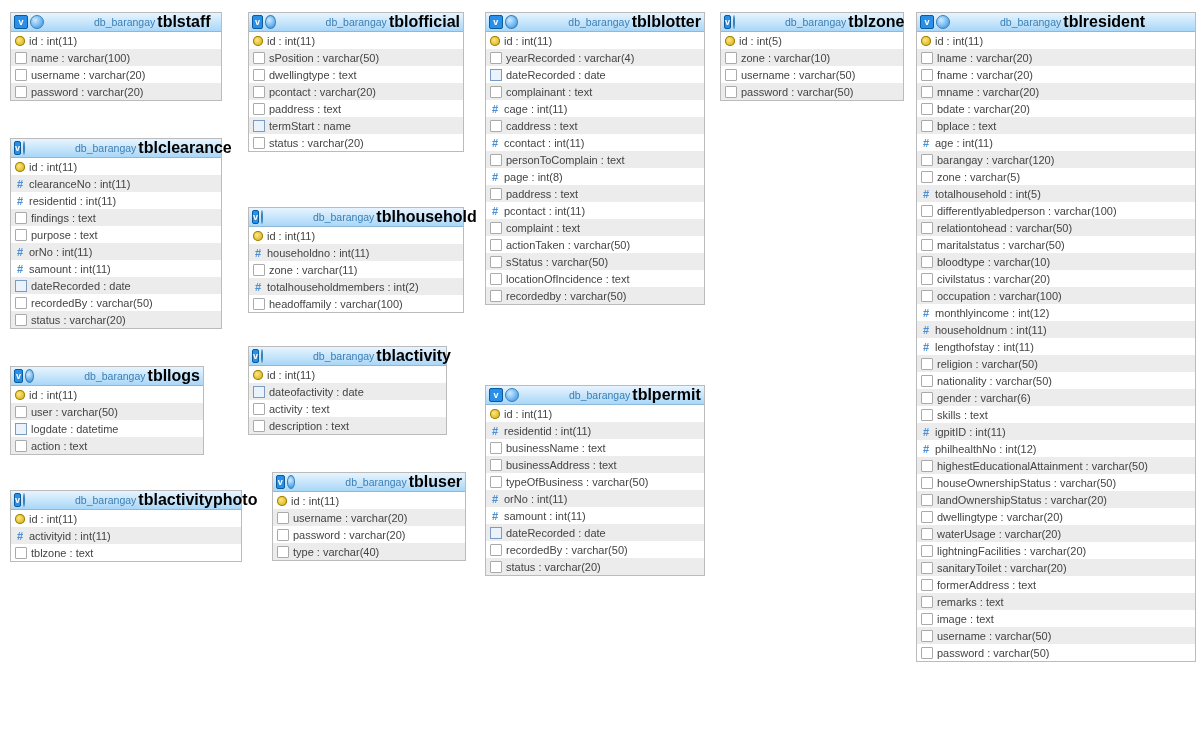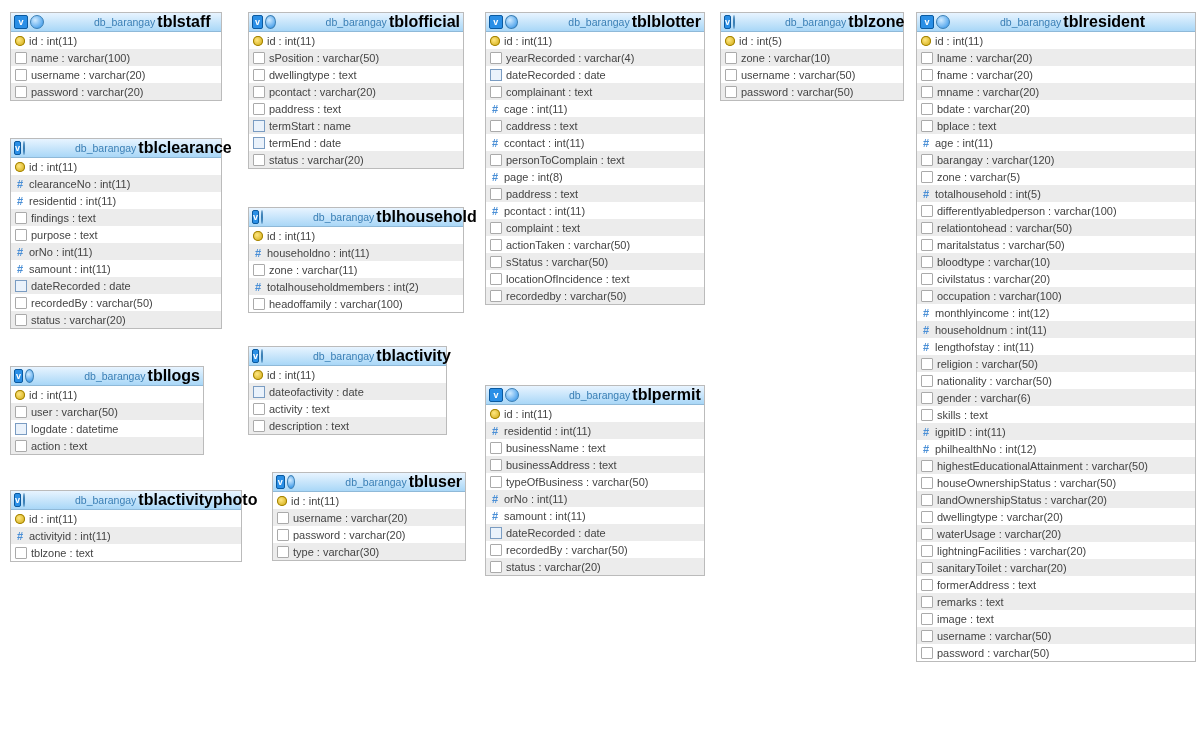--- a/index.html
+++ b/index.html
@@ -177,24 +177,20 @@
         </div>
         <div class="row">
           <span class="ic ic-txt"></span>
           <span class="ctext">paddress : text</span>
         </div>
         <div class="row">
           <span class="ic ic-date"></span>
           <span class="ctext">termStart : name</span>
         </div>
         <div class="row">
-          <span class="ic ic-date"></span>
-          <span class="ctext">termEnd : date</span>
-        </div>
-        <div class="row">
           <span class="ic ic-txt"></span>
           <span class="ctext">status : varchar(20)</span>
         </div>
       </div>
     </div>
     <div class="tbl" style="left: 248px; top: 207px; width: 214px;">
       <div class="tbl-head">
         <span class="vicon">v</span>
         <span class="gicon"></span>
         <span class="dbname">db_barangay</span>
@@ -264,21 +260,21 @@
         <div class="row">
           <span class="ic ic-txt"></span>
           <span class="ctext">username : varchar(20)</span>
         </div>
         <div class="row">
           <span class="ic ic-txt"></span>
           <span class="ctext">password : varchar(20)</span>
         </div>
         <div class="row">
           <span class="ic ic-txt"></span>
-          <span class="ctext">type : varchar(30)</span>
+          <span class="ctext">type : varchar(40)</span>
         </div>
       </div>
     </div>
     <div class="tbl" style="left: 485px; top: 12px; width: 218px;">
       <div class="tbl-head">
         <span class="vicon">v</span>
         <span class="gicon"></span>
         <span class="dbname">db_barangay</span>
         <span class="tname">tblblotter</span>
       </div>

